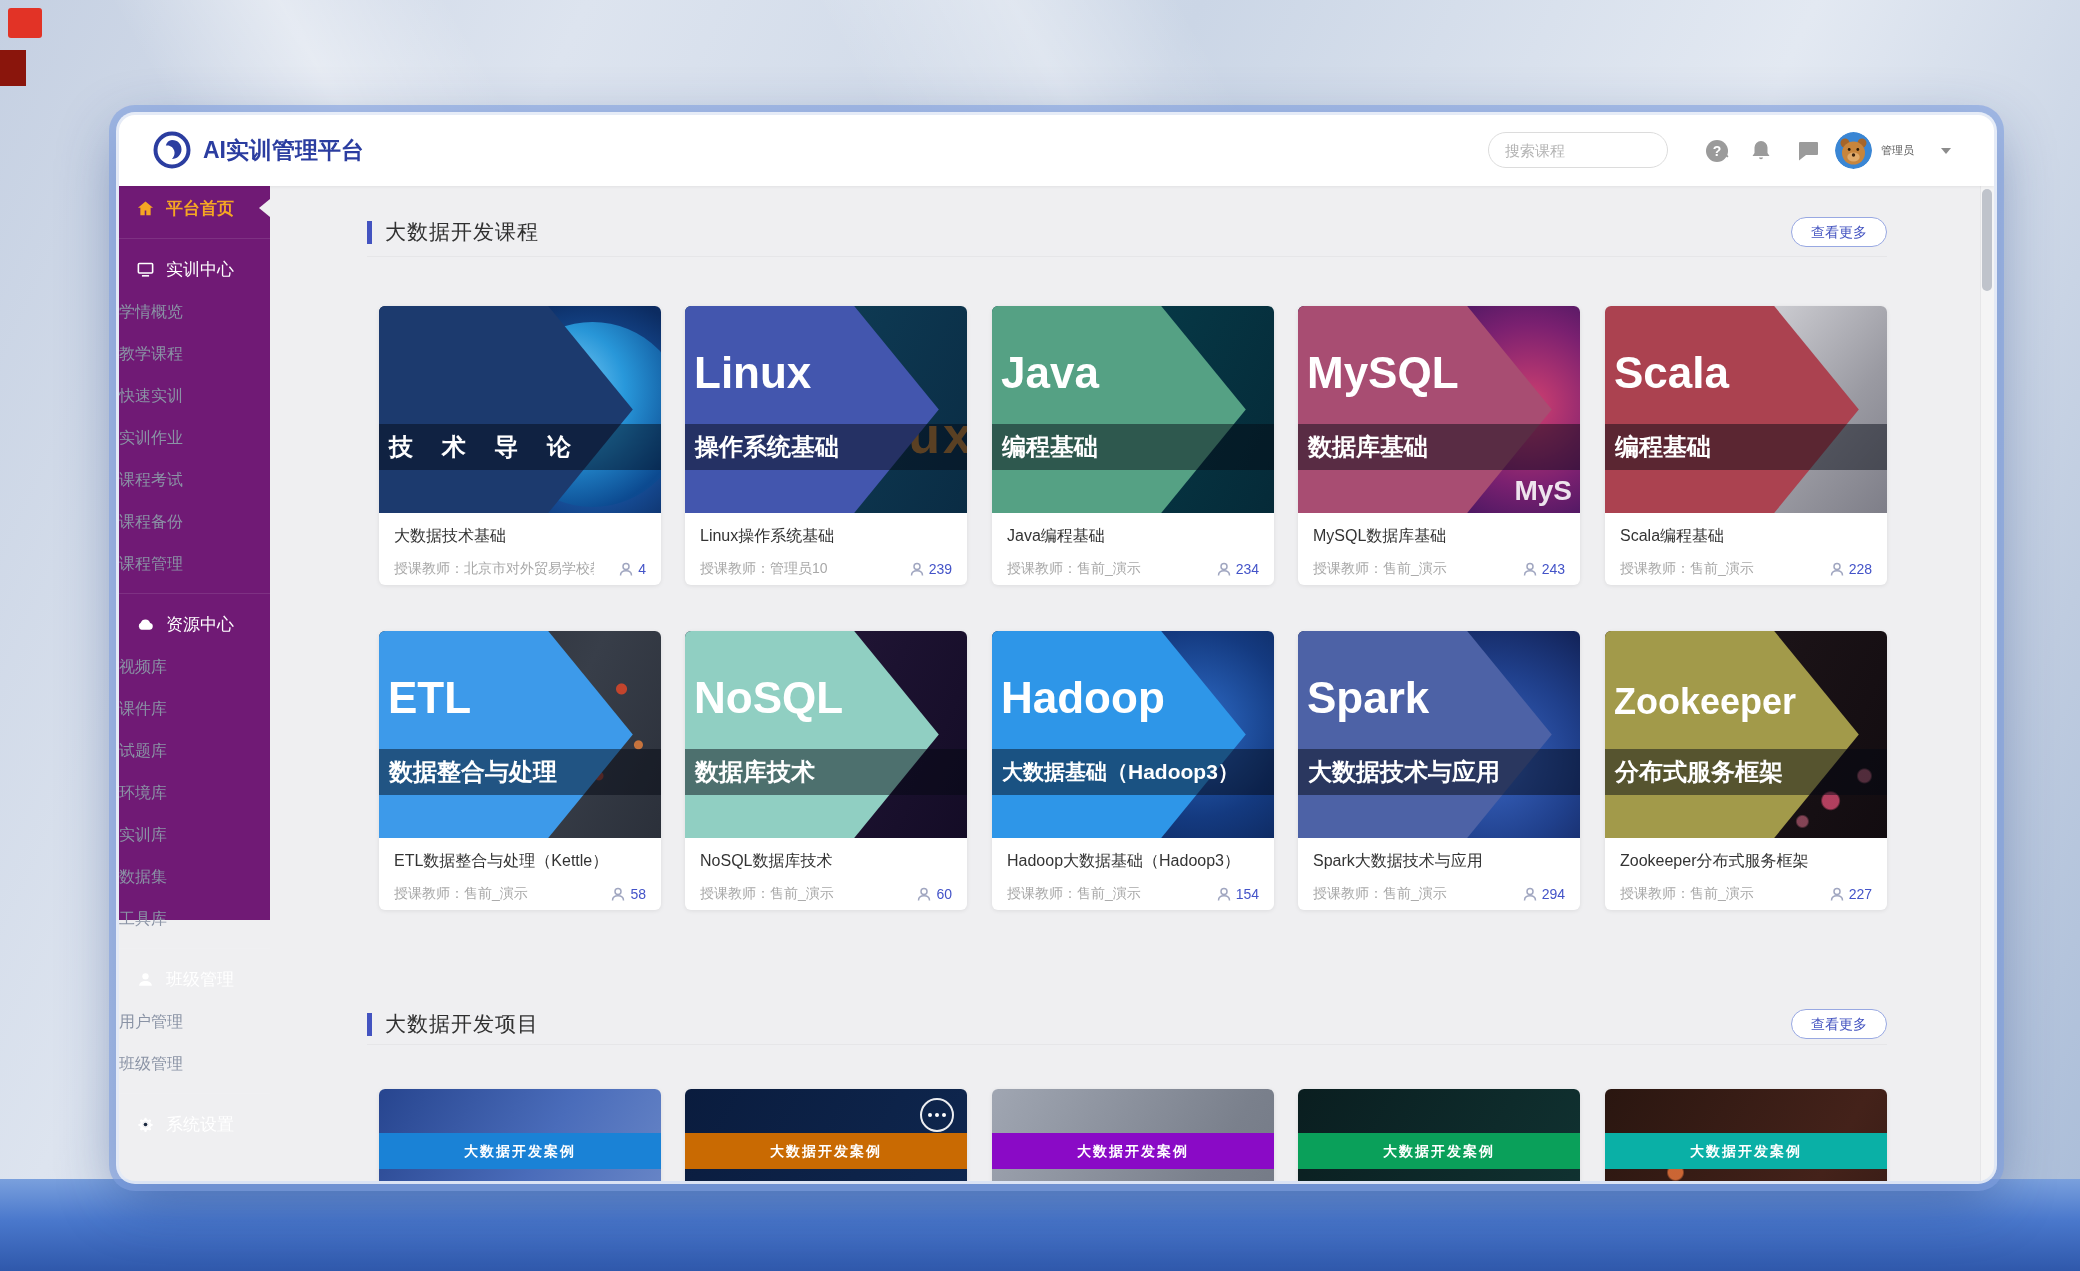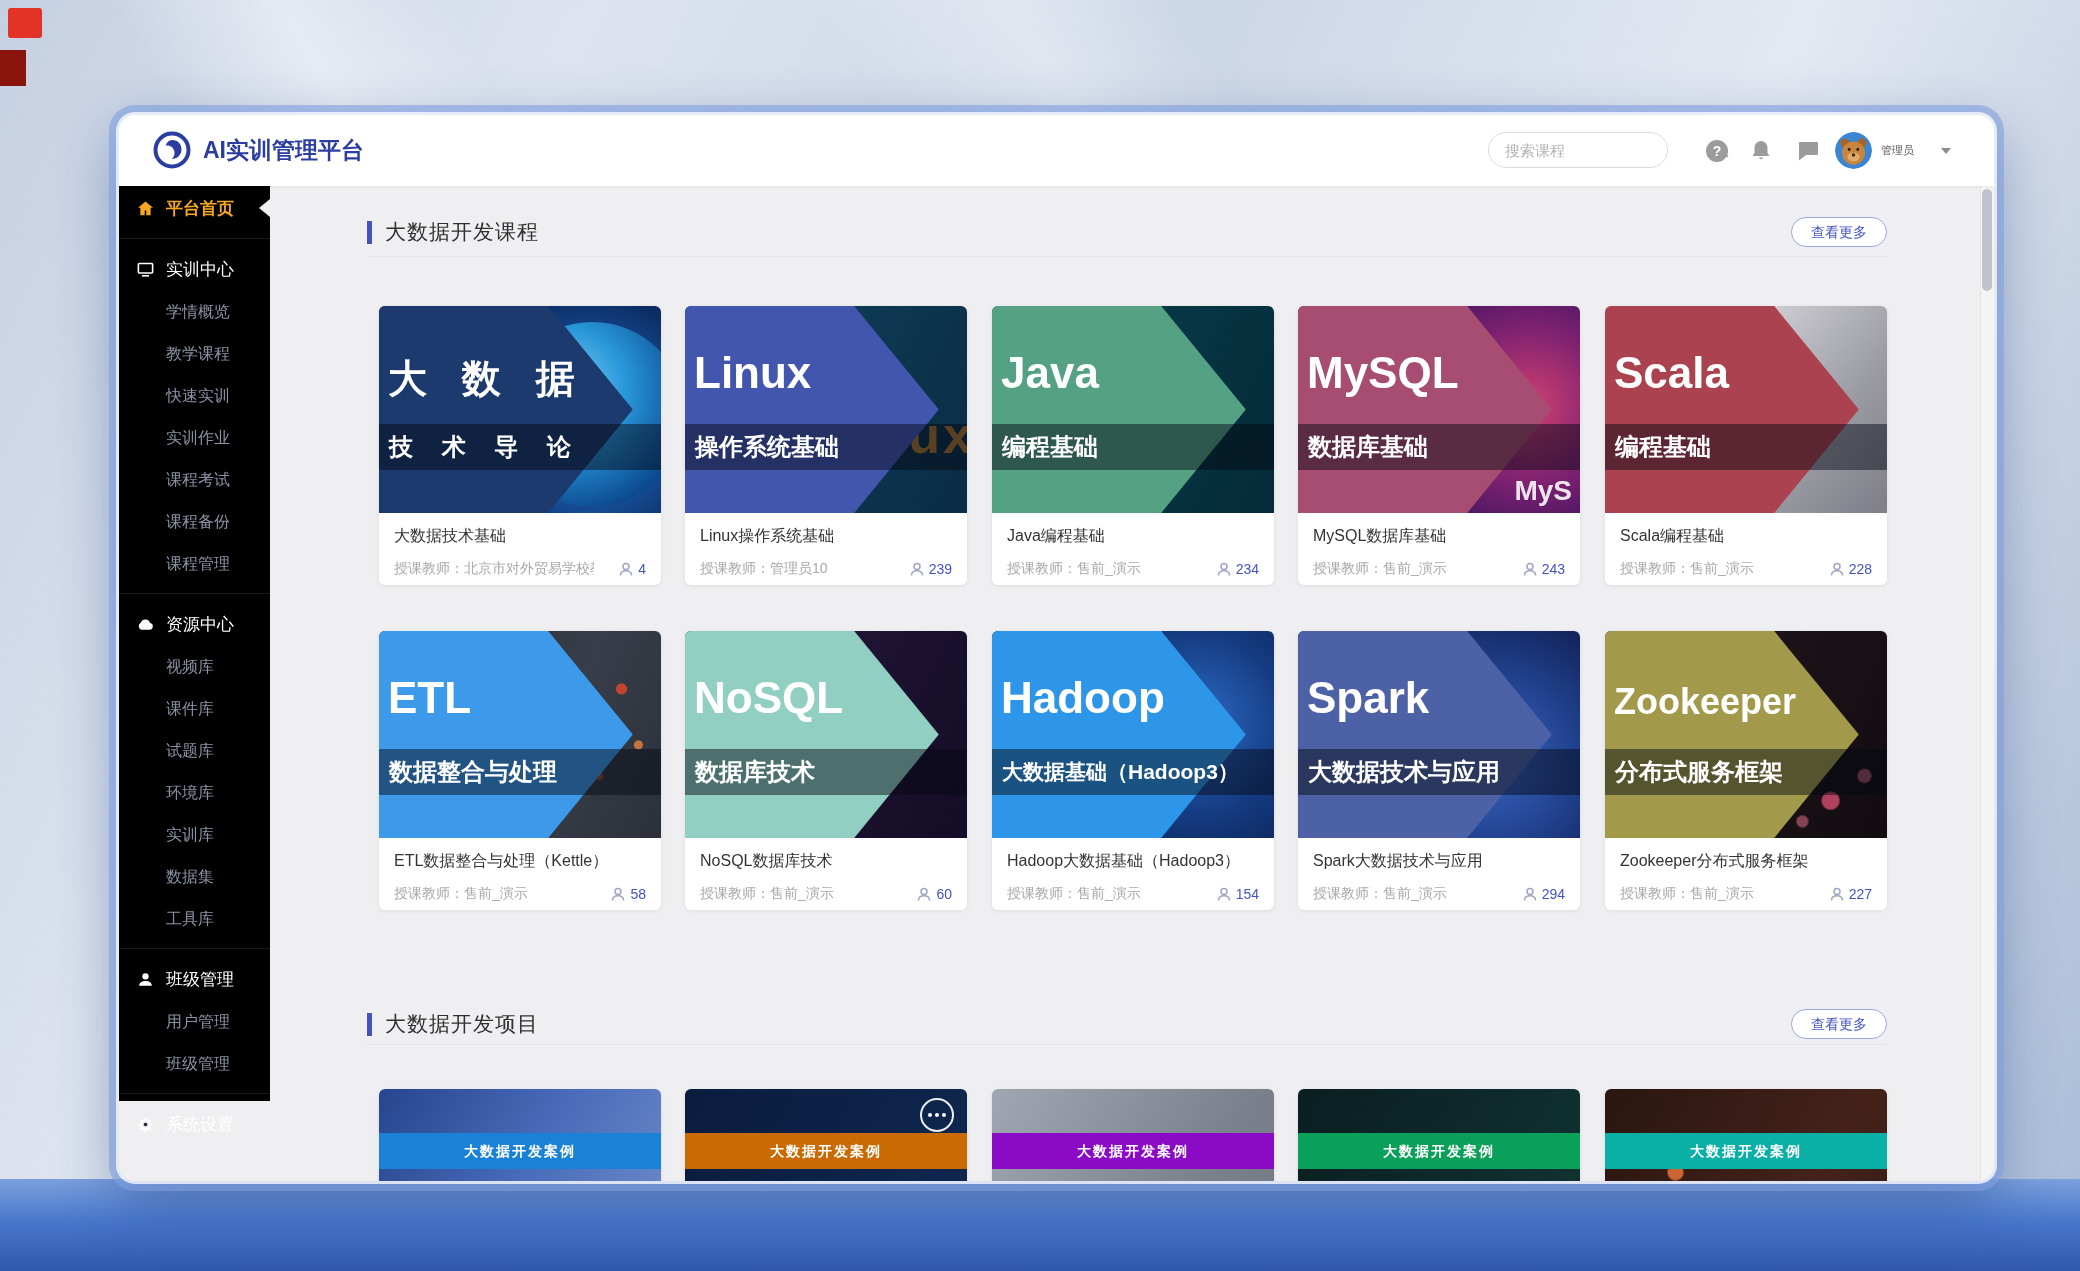--- a/index.html
+++ b/index.html
@@ -28,30 +28,30 @@
     font-family:inherit; }
   .search input::placeholder { color:#b4b4b4; }
   .search .mag { width:22px; height:22px; margin-right:10px; flex:none; }
   .hicon { position:absolute; top:23px; width:26px; height:26px; cursor:pointer; }
   .avatar { position:absolute; left:1716px; top:17px; width:37px; height:37px; border-radius:50%; overflow:hidden; }
   .uname { position:absolute; left:1762px; top:0; line-height:71px; font-size:11px; color:#5a5a5a; }
   .caret { position:absolute; left:1822px; top:33px; width:0; height:0;
     border-left:5px solid transparent; border-right:5px solid transparent; border-top:6px solid #8c8c8c; }
 
   
-  .sidebar { position:absolute; left:0; top:71px; width:151px; height:915px; background:#000000; z-index:4; }
+  .sidebar { position:absolute; left:0; top:71px; width:151px; height:734px; background:#701a75; z-index:4; }
   .snav { padding-top:0; }
   .srow { display:flex; align-items:center; height:44px; padding-left:17px; cursor:pointer; position:relative; }
   .srow .sic { width:19px; height:19px; margin-right:11px; flex:none; }
   .srow .slab { font-size:17px; color:#fff; white-space:nowrap; }
   .srow.active .slab { color:#f5a623; font-weight:bold; }
   .notch { position:absolute; right:0; top:50%; margin-top:-9px; width:0; height:0;
     border-top:9px solid transparent; border-bottom:9px solid transparent; border-right:11px solid #efeff1; }
   .sdiv { height:1px; background:rgba(255,255,255,.10); margin:8px 0; }
-  .ssub { display:block; height:42px; line-height:42px; padding-left:47px; font-size:16px; color:#8a93a5;
+  .ssub { display:block; height:42px; line-height:42px; font-size:16px; color:#8a93a5;
     cursor:pointer; white-space:nowrap; }
 
   
   .content { position:absolute; left:151px; top:71px; width:1724px; height:995px; background:#efeff1; overflow:hidden; }
   .sec-hd { position:absolute; left:97px; width:1520px; height:32px; display:flex; align-items:center; }
   .sec-bar { width:5px; height:23px; background:#4353c0; margin-right:13px; flex:none; }
   .sec-title { font-size:21px; color:#303030; font-weight:500; letter-spacing:1px;text-align:right; }
   .more-btn { position:absolute; right:0; top:1px; height:30px; line-height:28px; padding:0 19px; border:1px solid #98a8e2;
     border-radius:16px; background:#fff; color:#4353c0; font-size:14px; cursor:pointer; }
   .sec-line { position:absolute; left:97px; width:1520px; height:1px; background:#e6e6e8; }
@@ -244,21 +244,20 @@
         <span class="sec-title">大数据开发课程</span>
         <button class="more-btn">查看更多</button>
       </div>
       <div class="sec-line" style="top:70px"></div>
 
       <div class="card" style="left:109px;top:120px">
         <div class="cimg">
           <div class="bgfx bg-c0"></div>
           <div class="arrow" style="background: rgb(28, 58, 110);"></div>
           <div class="band band-cn">技 术 导 论</div>
-          <div class="big big-cn">大 数 据</div>
         </div>
         <div class="cbody">
           <div class="ctitle">大数据技术基础</div>
           <div class="cmeta">
             <span class="cteacher">授课教师：北京市对外贸易学校教...</span>
             <span class="ccount">
               <svg viewBox="0 0 16 16">
                   <circle cx="8" cy="5.5" r="3" fill="none" stroke="#a0a6c0" stroke-width="1.5"></circle>
                   <path d="M2.5 14.5c0-3 2.3-4.8 5.5-4.8s5.5 1.8 5.5 4.8" fill="none" stroke="#a0a6c0" stroke-width="1.5"></path>
                 </svg>

